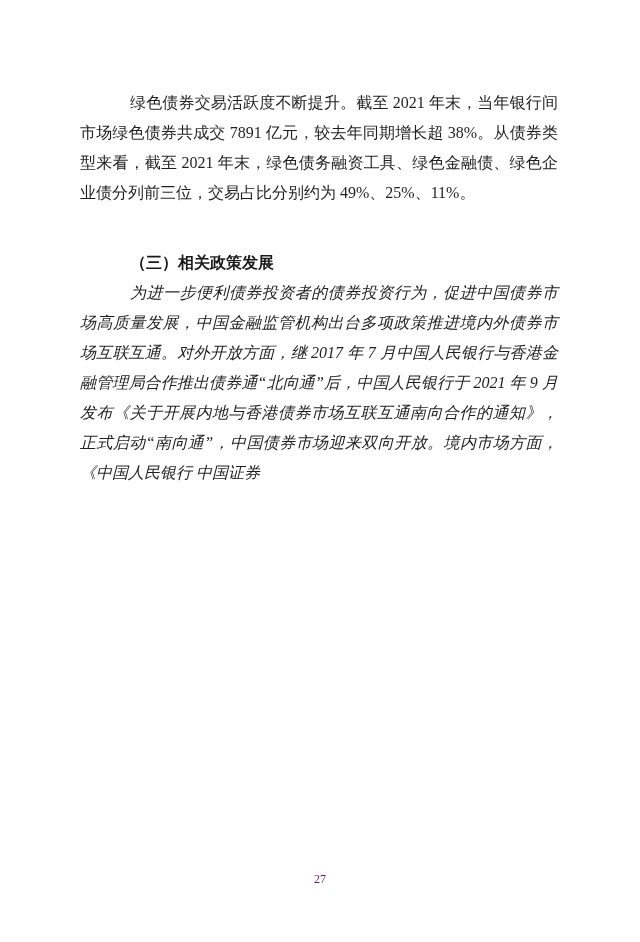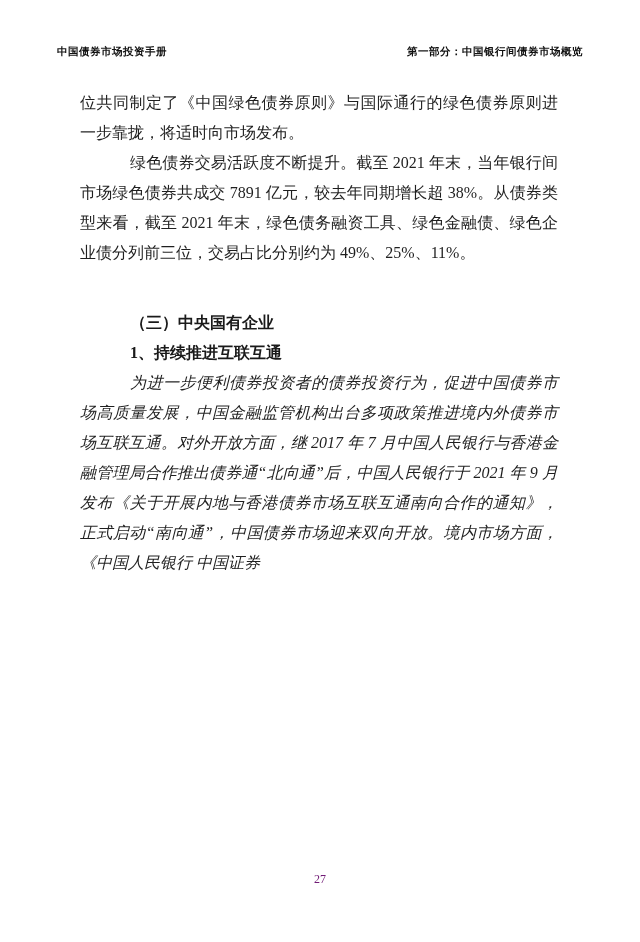--- a/index.html
+++ b/index.html
@@ -67,35 +67,29 @@
     text-align: center;
     font-size: 12px;
     color: #701a75;
   }
 </style>
 </head>
 <body>
 
 <div class="page">
 
-  <div class="header">
-    <span>中国债券市场投资手册</span>
-    <span>第一部分：中国银行间债券市场概览</span>
-  </div>
 
   <div class="body-text">
-    <p class="continuation">位共同制定了《中国绿色债券原则》与国际通行的绿色债券原则进一步靠拢，将适时向市场发布。</p>
 
 
 
     <p class="para-trading">绿色债券交易活跃度不断提升。截至 2021 年末，当年银行间市场绿色债券共成交 7891 亿元，较去年同期增长超 38%。从债券类型来看，截至 2021 年末，绿色债务融资工具、绿色金融债、绿色企业债分列前三位，交易占比分别约为 49%、25%、11%。</p>
 
-    <div class="heading heading-sec3">（三）中央国有企业</div>
+    <div class="heading heading-sec3">（三）相关政策发展</div>
 
-    <div class="heading heading-inter">1、持续推进互联互通</div>
 
     <p class="para-policy">为进一步便利债券投资者的债券投资行为，促进中国债券市场高质量发展，中国金融监管机构出台多项政策推进境内外债券市场互联互通。对外开放方面，继 2017 年 7 月中国人民银行与香港金融管理局合作推出债券通“北向通”后，中国人民银行于 2021 年 9 月发布《关于开展内地与香港债券市场互联互通南向合作的通知》，正式启动“南向通”，中国债券市场迎来双向开放。境内市场方面，《中国人民银行  中国证券</p>
   </div>
 
   <div class="footer">
     <span>27</span>
   </div>
 
 </div>
 

